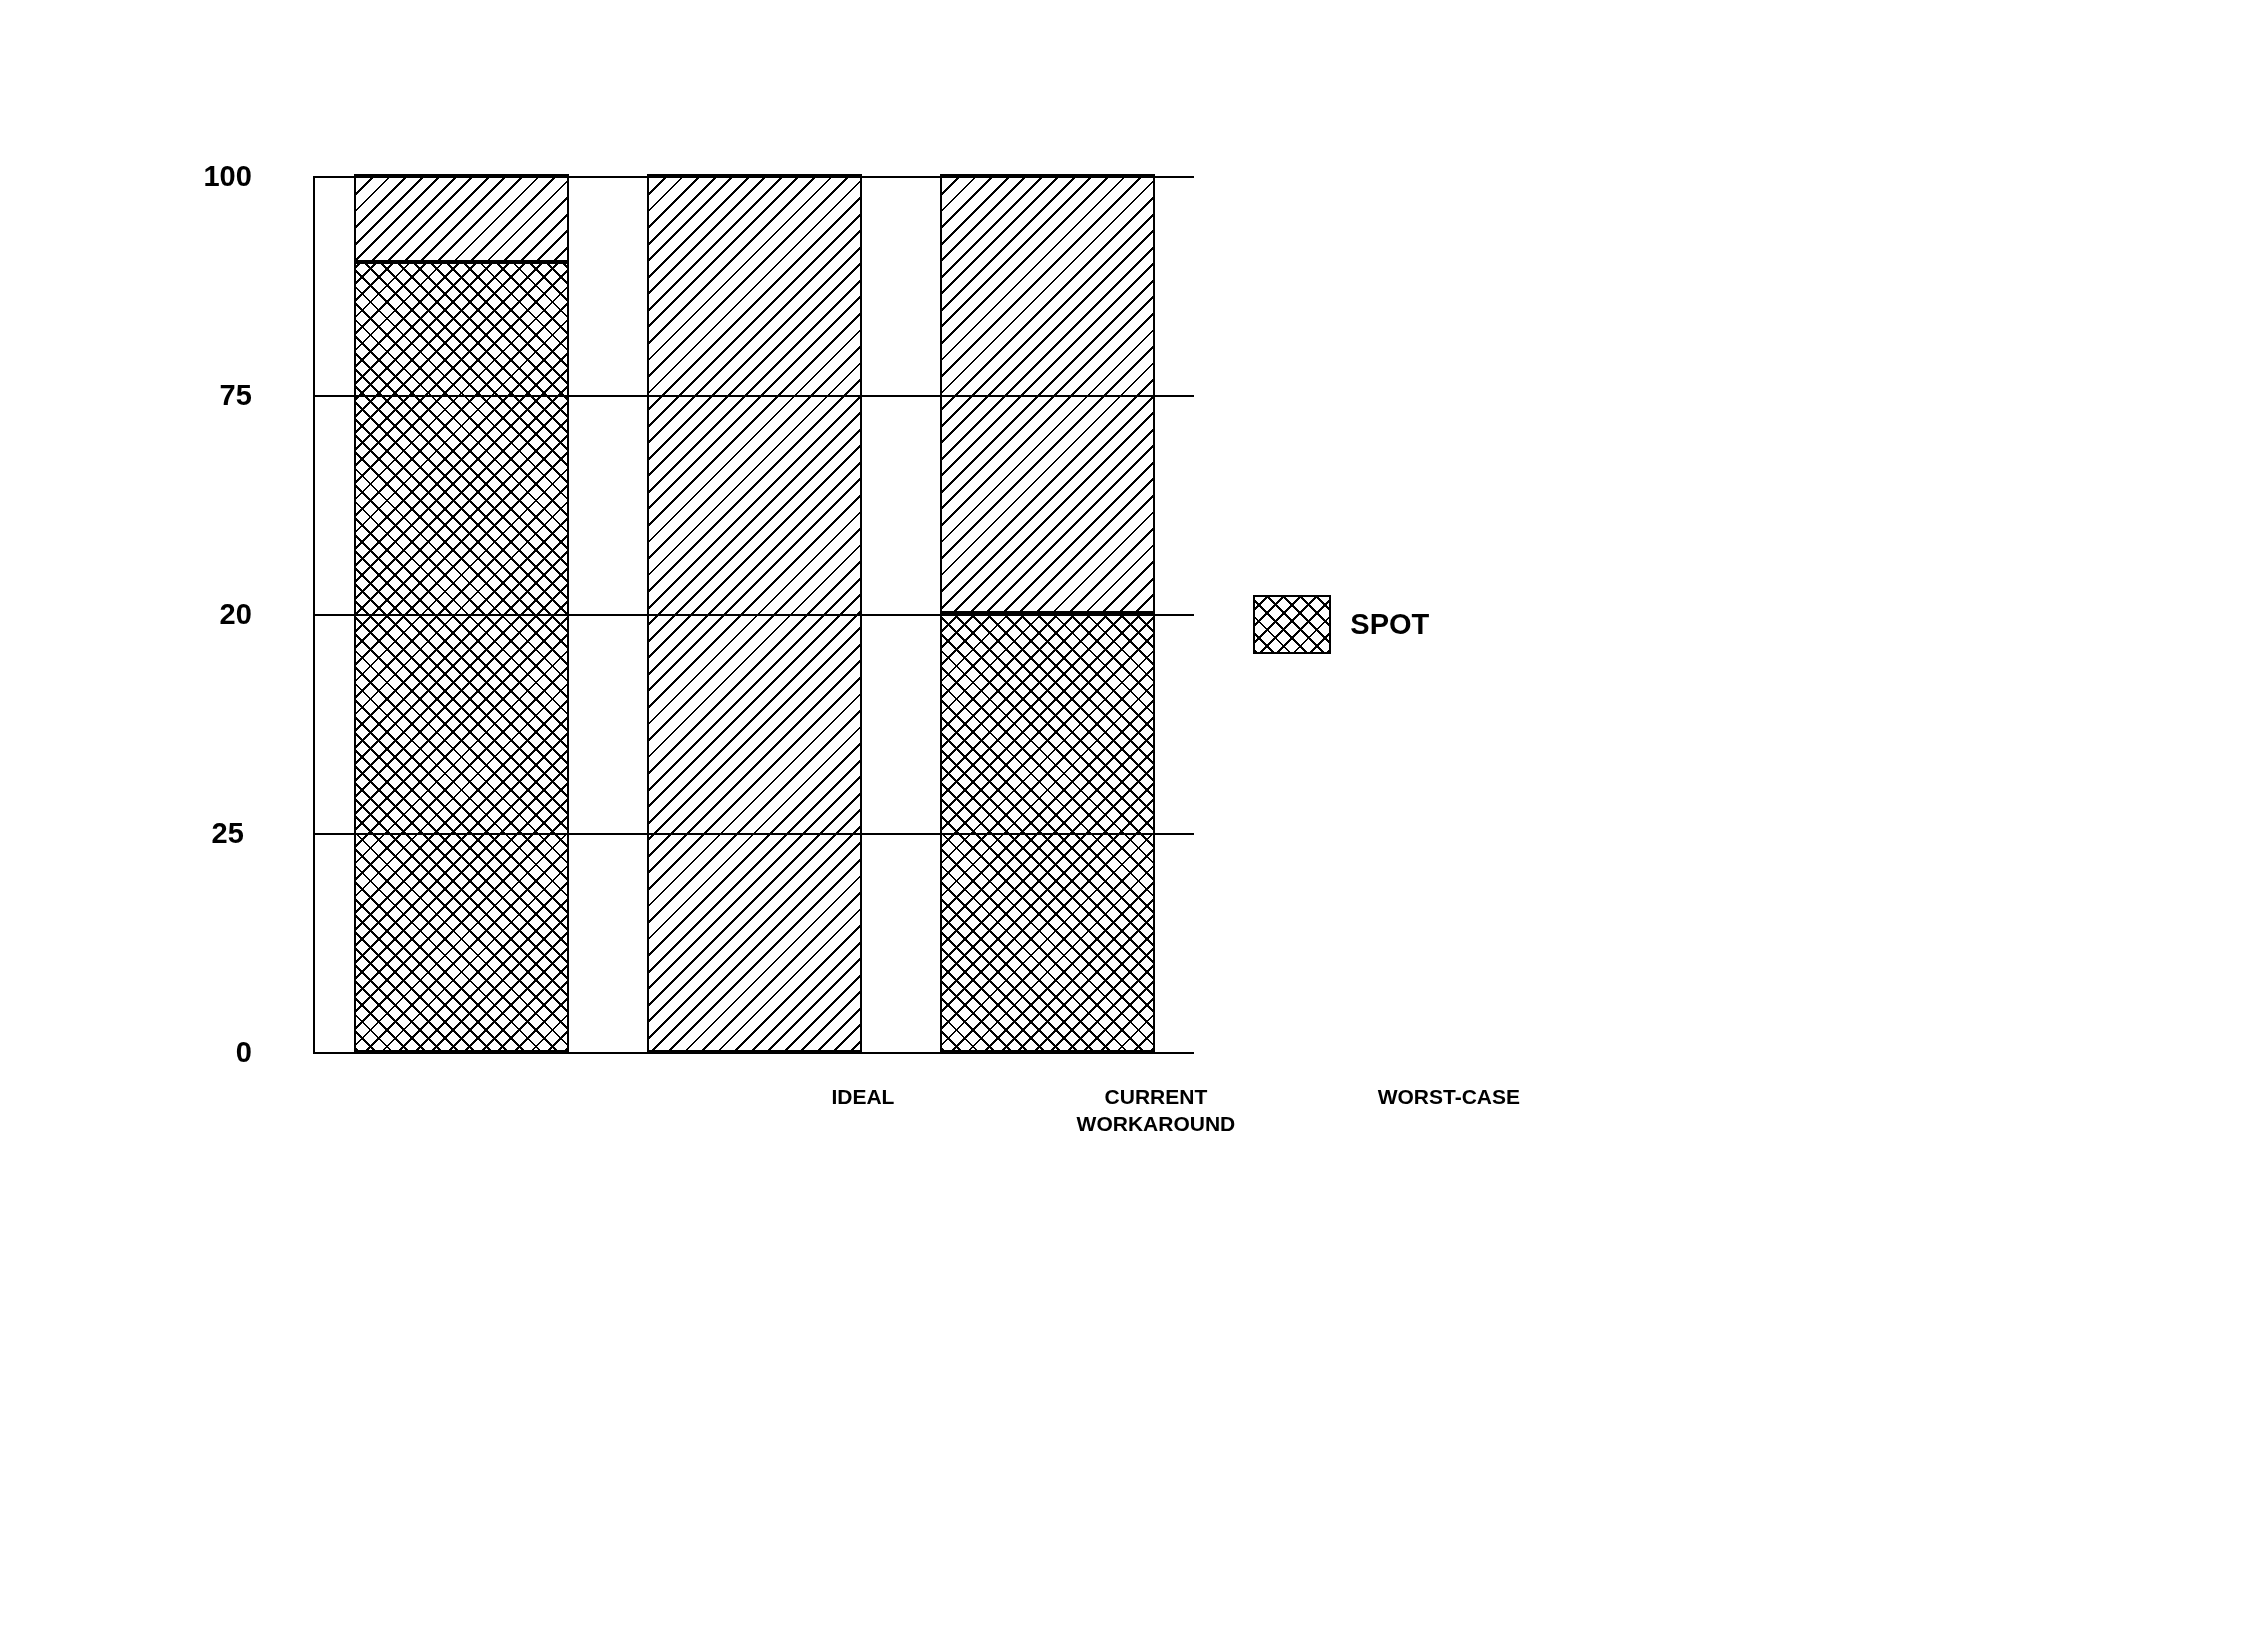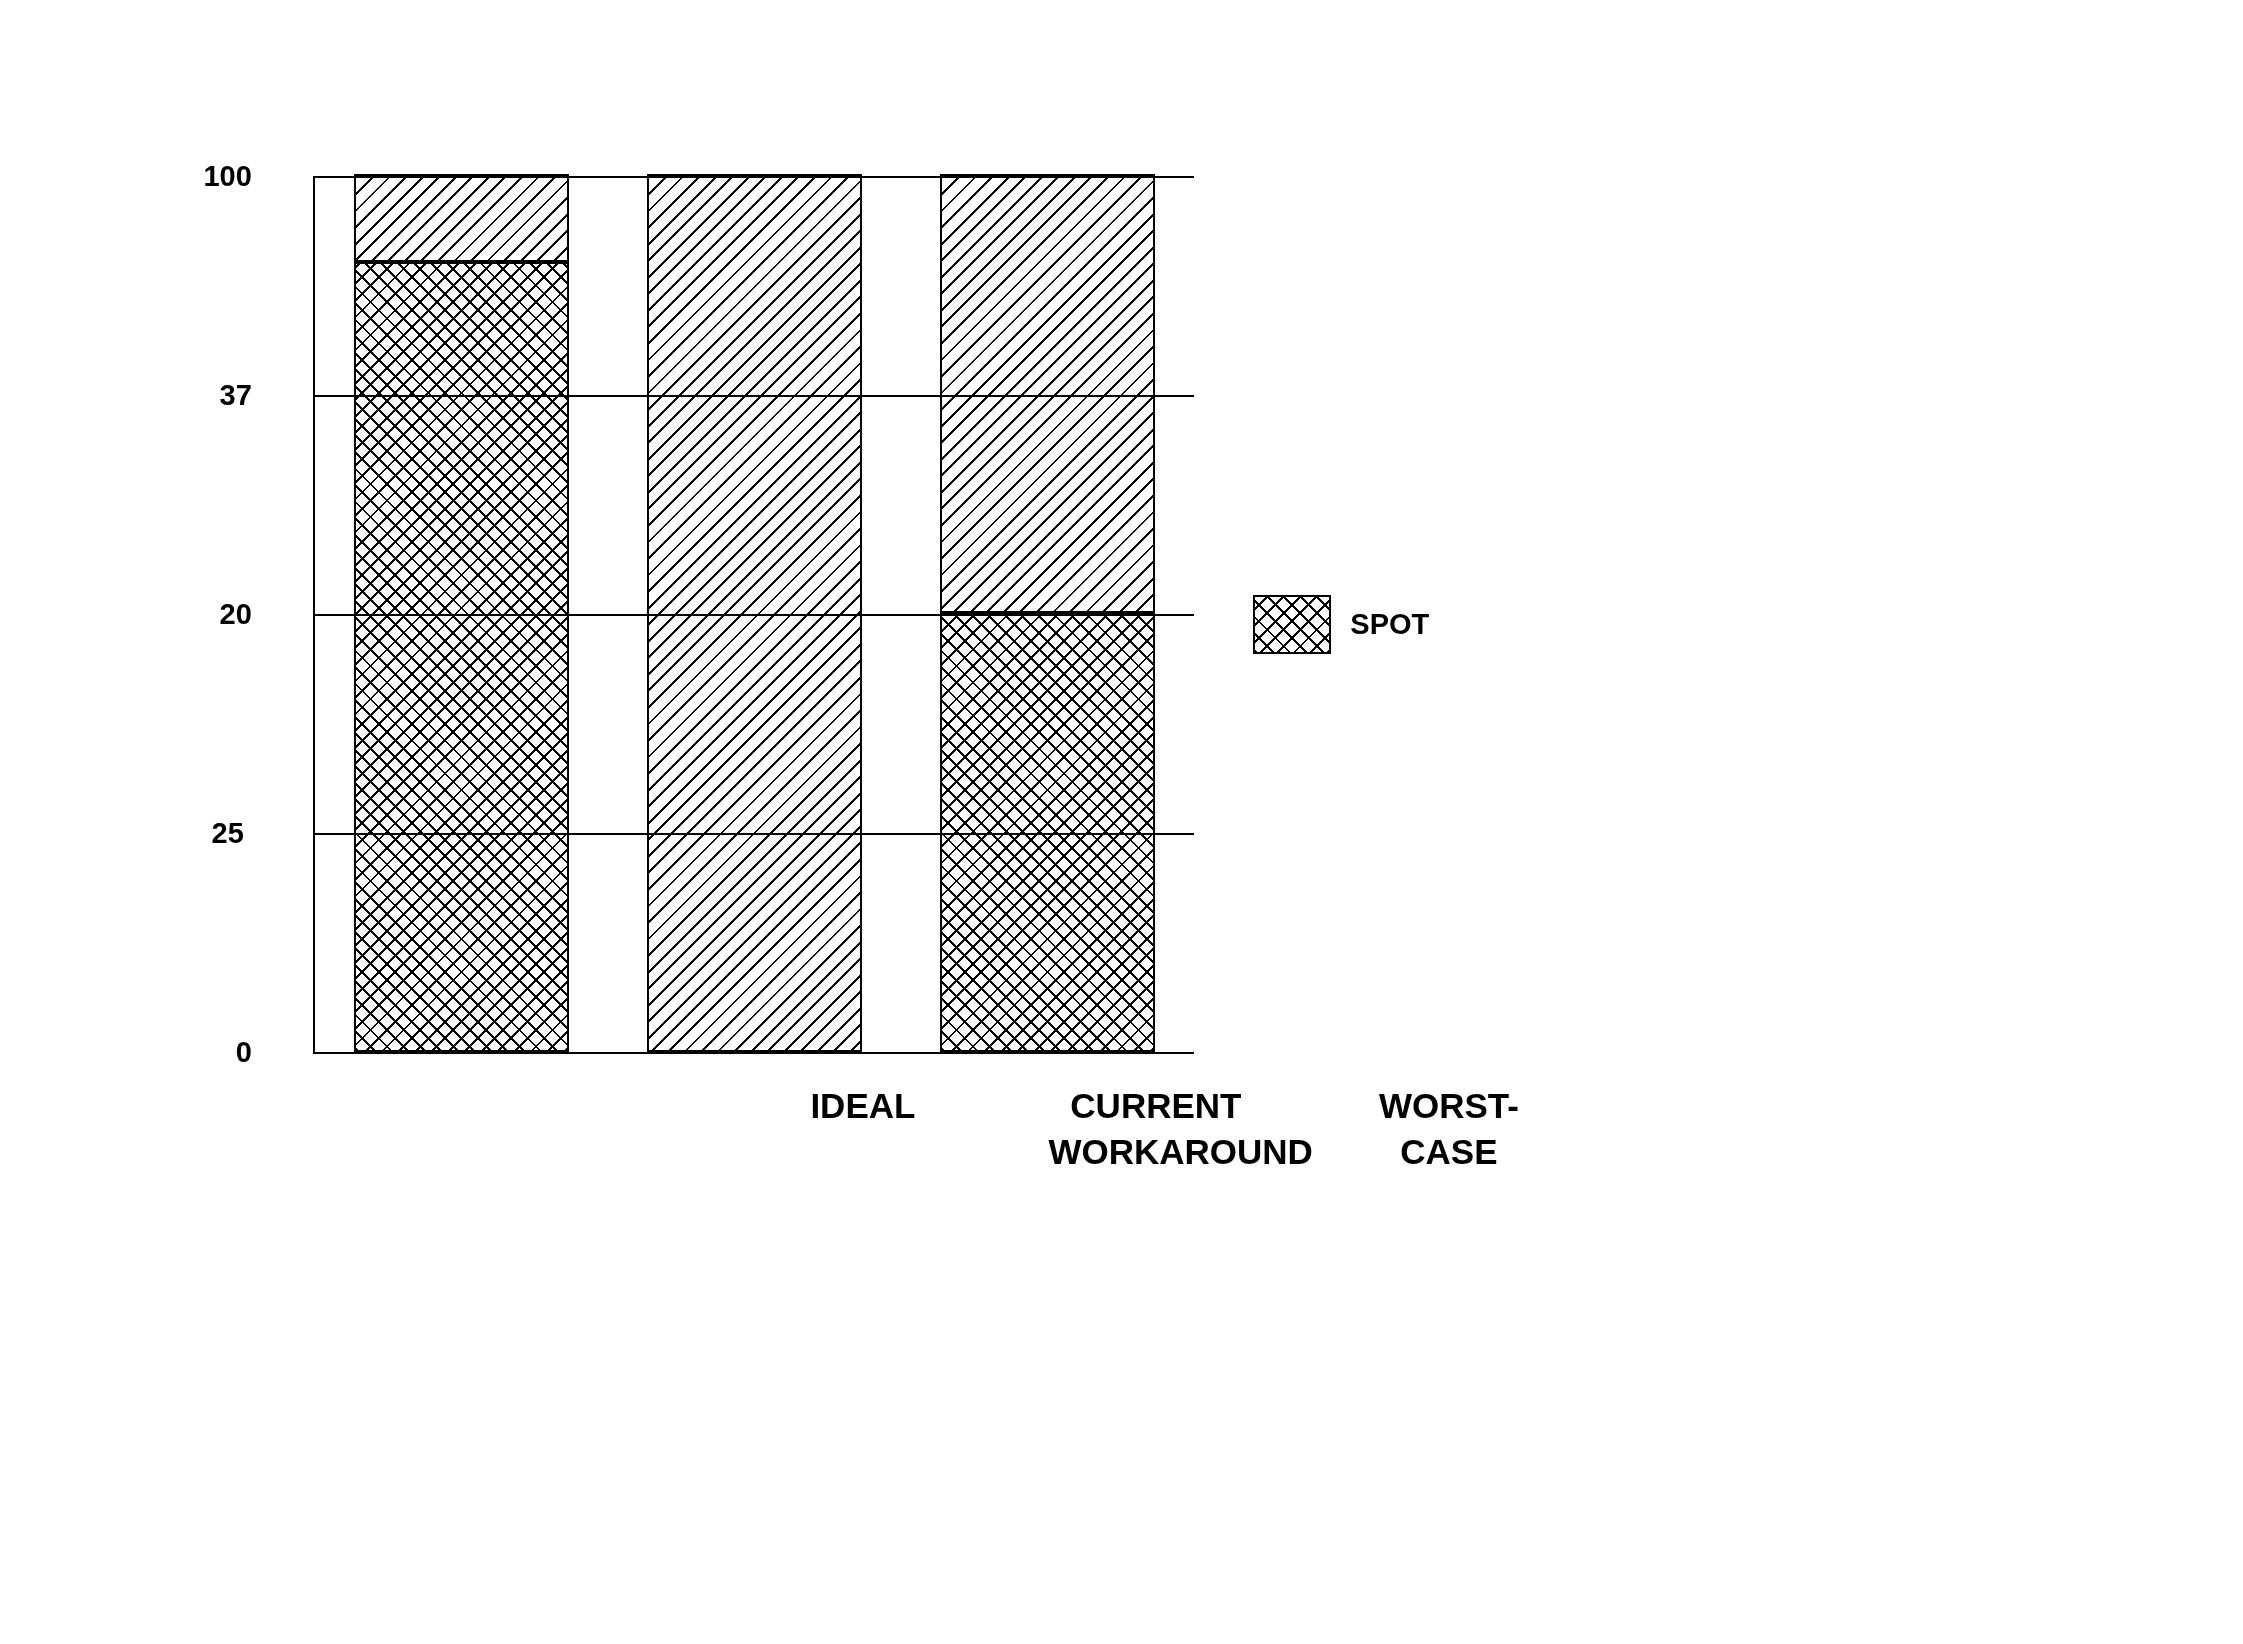--- a/index.html
+++ b/index.html
@@ -155,21 +155,21 @@
     .x-axis-labels {
       display: flex;
       flex-direction: row;
       justify-content: center;
       gap: 78px;
       padding: 0 39px;
       margin-top: 29px;
     }
 
     .x-label {
-      font-size: 35px;
+      font-size: 21px;
       font-weight: bold;
       text-align: center;
       width: 215px;
       line-height: 1.3;
     }
 
     
     .legend {
       display: flex;
       flex-direction: column;
@@ -216,21 +216,21 @@
   <div class="y-axis-label-container">
     <div class="y-axis-label"></div>
   </div>
 
   <div class="chart-area">
     <div class="chart-main">
       <div class="plot-area" id="plot-area">
 
         <div class="y-tick-labels" id="y-tick-labels">
             <div class="y-tick-label" style="position: absolute; top: 0%; transform: translateY(-50%); right: 0px;">100</div>
-            <div class="y-tick-label" style="position: absolute; top: 25%; transform: translateY(-50%); right: 0px;">37</div>
+            <div class="y-tick-label" style="position: absolute; top: 25%; transform: translateY(-50%); right: 0px;">75</div>
             <div class="y-tick-label" style="position: absolute; top: 50%; transform: translateY(-50%); right: 0px;">20</div>
             <div class="y-tick-label" style="position: absolute; top: 75%; transform: translateY(-50%); right: 8px;">25</div>
             <div class="y-tick-label" style="position: absolute; top: 100%; transform: translateY(-50%); right: 0px;">0</div>
           </div>
         <div class="grid-lines" id="grid-lines">
             <div class="grid-line" style="top: 0%;"></div>
             <div class="grid-line" style="top: 25%;"></div>
             <div class="grid-line" style="top: 50%;"></div>
             <div class="grid-line" style="top: 75%;"></div>
             <div class="grid-line" style="top: 100%;"></div>

